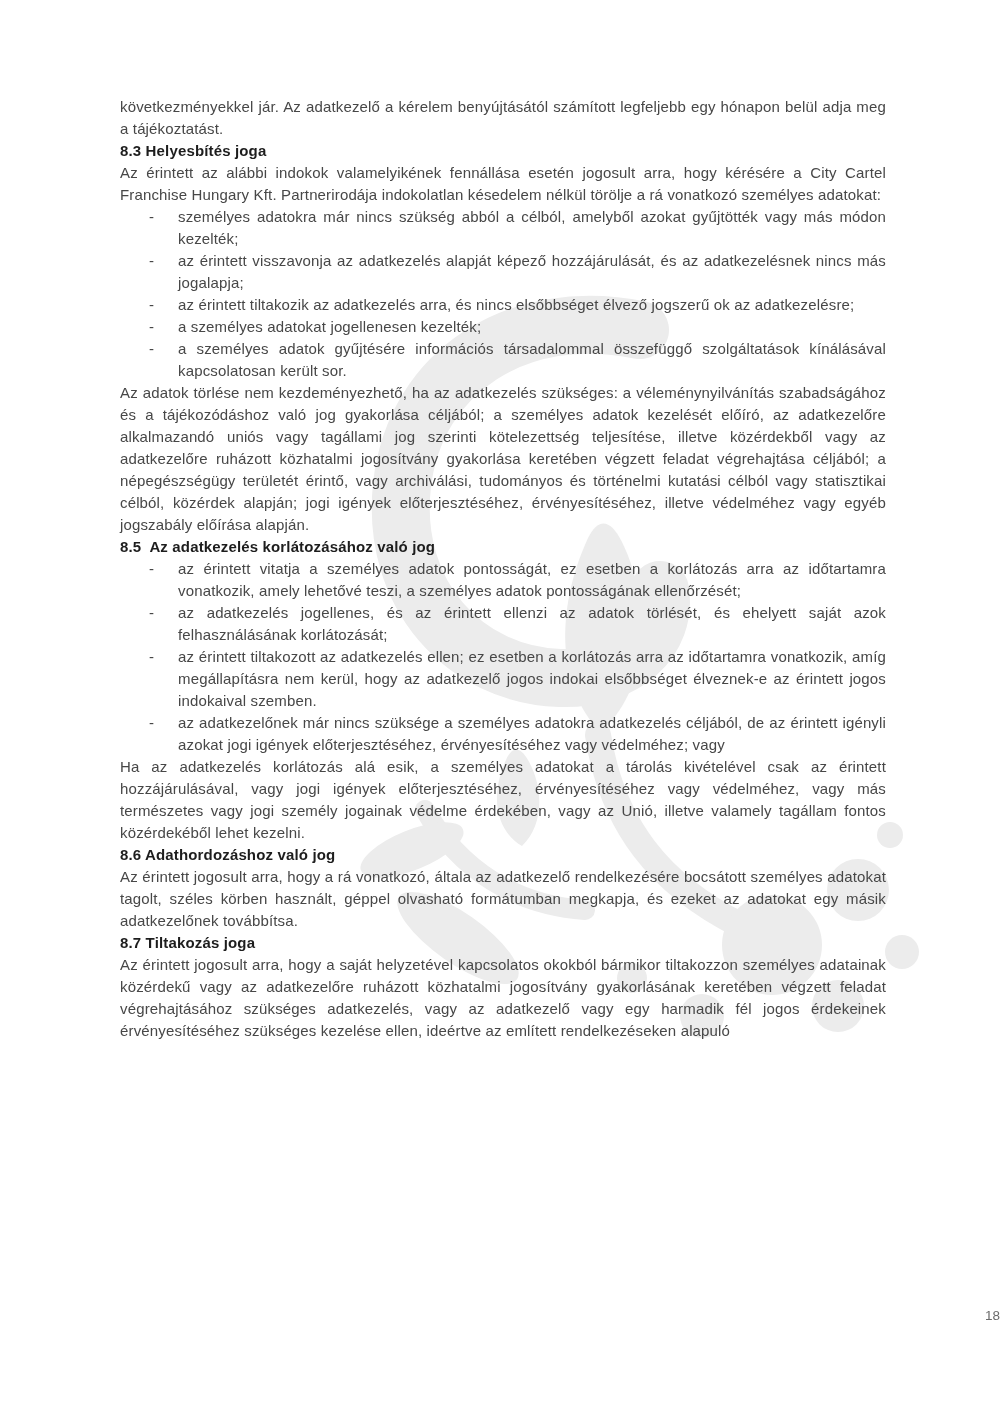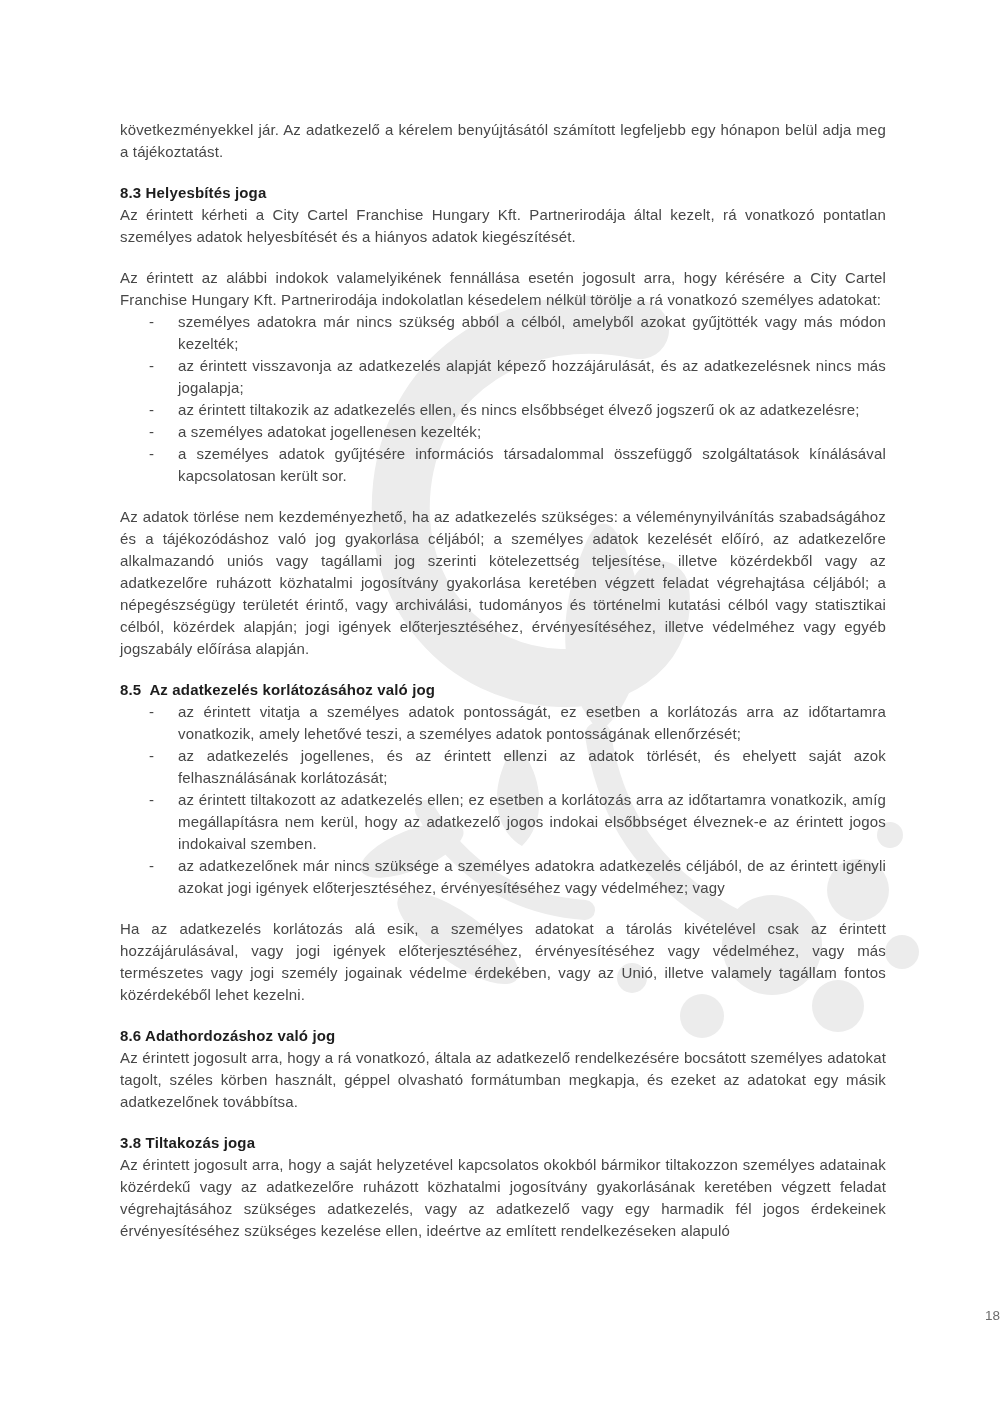--- a/index.html
+++ b/index.html
@@ -19,31 +19,31 @@
     left: 330px;
     top: 290px;
     width: 640px;
     height: 840px;
     z-index: 0;
     pointer-events: none;
   }
   .content {
     position: absolute;
     left: 120px;
-    top: 119px;
+    top: 96px;
     width: 766px;
     z-index: 1;
     font-size: 15px;
     line-height: 22px;
     letter-spacing: 0.15px;
   }
   .para {
     text-align: justify;
   }
-  .section { margin-top: 19px; }
+  .section { }
   .heading {
     font-weight: bold;
     color: #1d1d1d;
     white-space: pre-wrap;
     text-align: left;
   }
   ul.bullets {
     list-style: none;
     padding-left: 58px;
   }
@@ -94,29 +94,28 @@
       <path d="M 176 470 C 160 505, 165 540, 192 556 C 214 535, 214 498, 198 470 C 190 456, 182 456, 176 470 Z"></path>
     </g>
   </svg>
 
   <div class="content">
 
     <p class="para">következményekkel jár. Az adatkezelő a kérelem benyújtásától számított legfeljebb egy hónapon belül adja meg a tájékoztatást.</p>
 
     <div class="section">
       <div class="heading">8.3 Helyesbítés joga</div>
-      <p class="para">Az érintett kérheti a City Cartel Franchise Hungary Kft. Partnerirodája által kezelt, rá vonatkozó pontatlan személyes adatok helyesbítését és a hiányos adatok kiegészítését.</p>
     </div>
 
     <div class="section">
       <p class="para">Az érintett az alábbi indokok valamelyikének fennállása esetén jogosult arra, hogy kérésére a City Cartel Franchise Hungary Kft. Partnerirodája indokolatlan késedelem nélkül törölje a rá vonatkozó személyes adatokat:</p>
       <ul class="bullets">
         <li>személyes adatokra  már nincs szükség abból  a célból, amelyből  azokat gyűjtötték  vagy más módon kezelték;</li>
         <li>az érintett visszavonja az adatkezelés alapját képező hozzájárulását, és az adatkezelésnek nincs más jogalapja;</li>
-        <li>az érintett tiltakozik az adatkezelés ellen, és nincs elsőbbséget élvező jogszerű ok az adatkezelésre;</li>
+        <li>az érintett tiltakozik az adatkezelés arra, és nincs elsőbbséget élvező jogszerű ok az adatkezelésre;</li>
         <li>a személyes adatokat jogellenesen kezelték;</li>
         <li>a személyes adatok gyűjtésére információs társadalommal összefüggő szolgáltatások kínálásával kapcsolatosan került sor.</li>
       </ul>
     </div>
 
     <div class="section">
       <p class="para">Az adatok törlése nem kezdeményezhető, ha az adatkezelés szükséges: a véleménynyilvánítás szabadságához és a tájékozódáshoz való jog gyakorlása céljából; a személyes adatok kezelését előíró, az adatkezelőre alkalmazandó uniós vagy tagállami jog szerinti kötelezettség teljesítése, illetve közérdekből vagy az adatkezelőre ruházott közhatalmi jogosítvány gyakorlása keretében végzett feladat végrehajtása céljából; a népegészségügy területét érintő, vagy archiválási, tudományos és történelmi kutatási célból vagy statisztikai célból, közérdek alapján;  jogi igények előterjesztéséhez, érvényesítéséhez, illetve védelméhez vagy egyéb jogszabály előírása alapján.</p>
     </div>
 
     <div class="section">
@@ -132,21 +131,21 @@
     <div class="section">
       <p class="para">Ha az adatkezelés korlátozás alá esik, a személyes adatokat a tárolás kivételével csak az érintett hozzájárulásával, vagy jogi igények előterjesztéséhez, érvényesítéséhez vagy védelméhez, vagy más természetes vagy jogi személy jogainak védelme érdekében, vagy az Unió, illetve valamely tagállam fontos közérdekéből lehet kezelni.</p>
     </div>
 
     <div class="section">
       <div class="heading">8.6 Adathordozáshoz való jog</div>
       <p class="para">Az érintett jogosult arra, hogy a rá vonatkozó, általa az adatkezelő rendelkezésére bocsátott személyes adatokat tagolt, széles körben használt, géppel olvasható formátumban megkapja, és ezeket az adatokat egy másik adatkezelőnek továbbítsa.</p>
     </div>
 
     <div class="section">
-      <div class="heading">3.8 Tiltakozás joga</div>
+      <div class="heading">8.7 Tiltakozás joga</div>
       <p class="para">Az érintett jogosult arra, hogy a saját helyzetével kapcsolatos okokból bármikor tiltakozzon személyes adatainak közérdekű vagy az adatkezelőre ruházott közhatalmi jogosítvány gyakorlásának keretében végzett feladat végrehajtásához szükséges adatkezelés, vagy az adatkezelő vagy egy harmadik fél jogos érdekeinek érvényesítéséhez szükséges kezelése ellen, ideértve az említett rendelkezéseken alapuló</p>
     </div>
 
   </div>
 
   <div class="footer">18</div>
 
 </div>
 
 </body></html>

